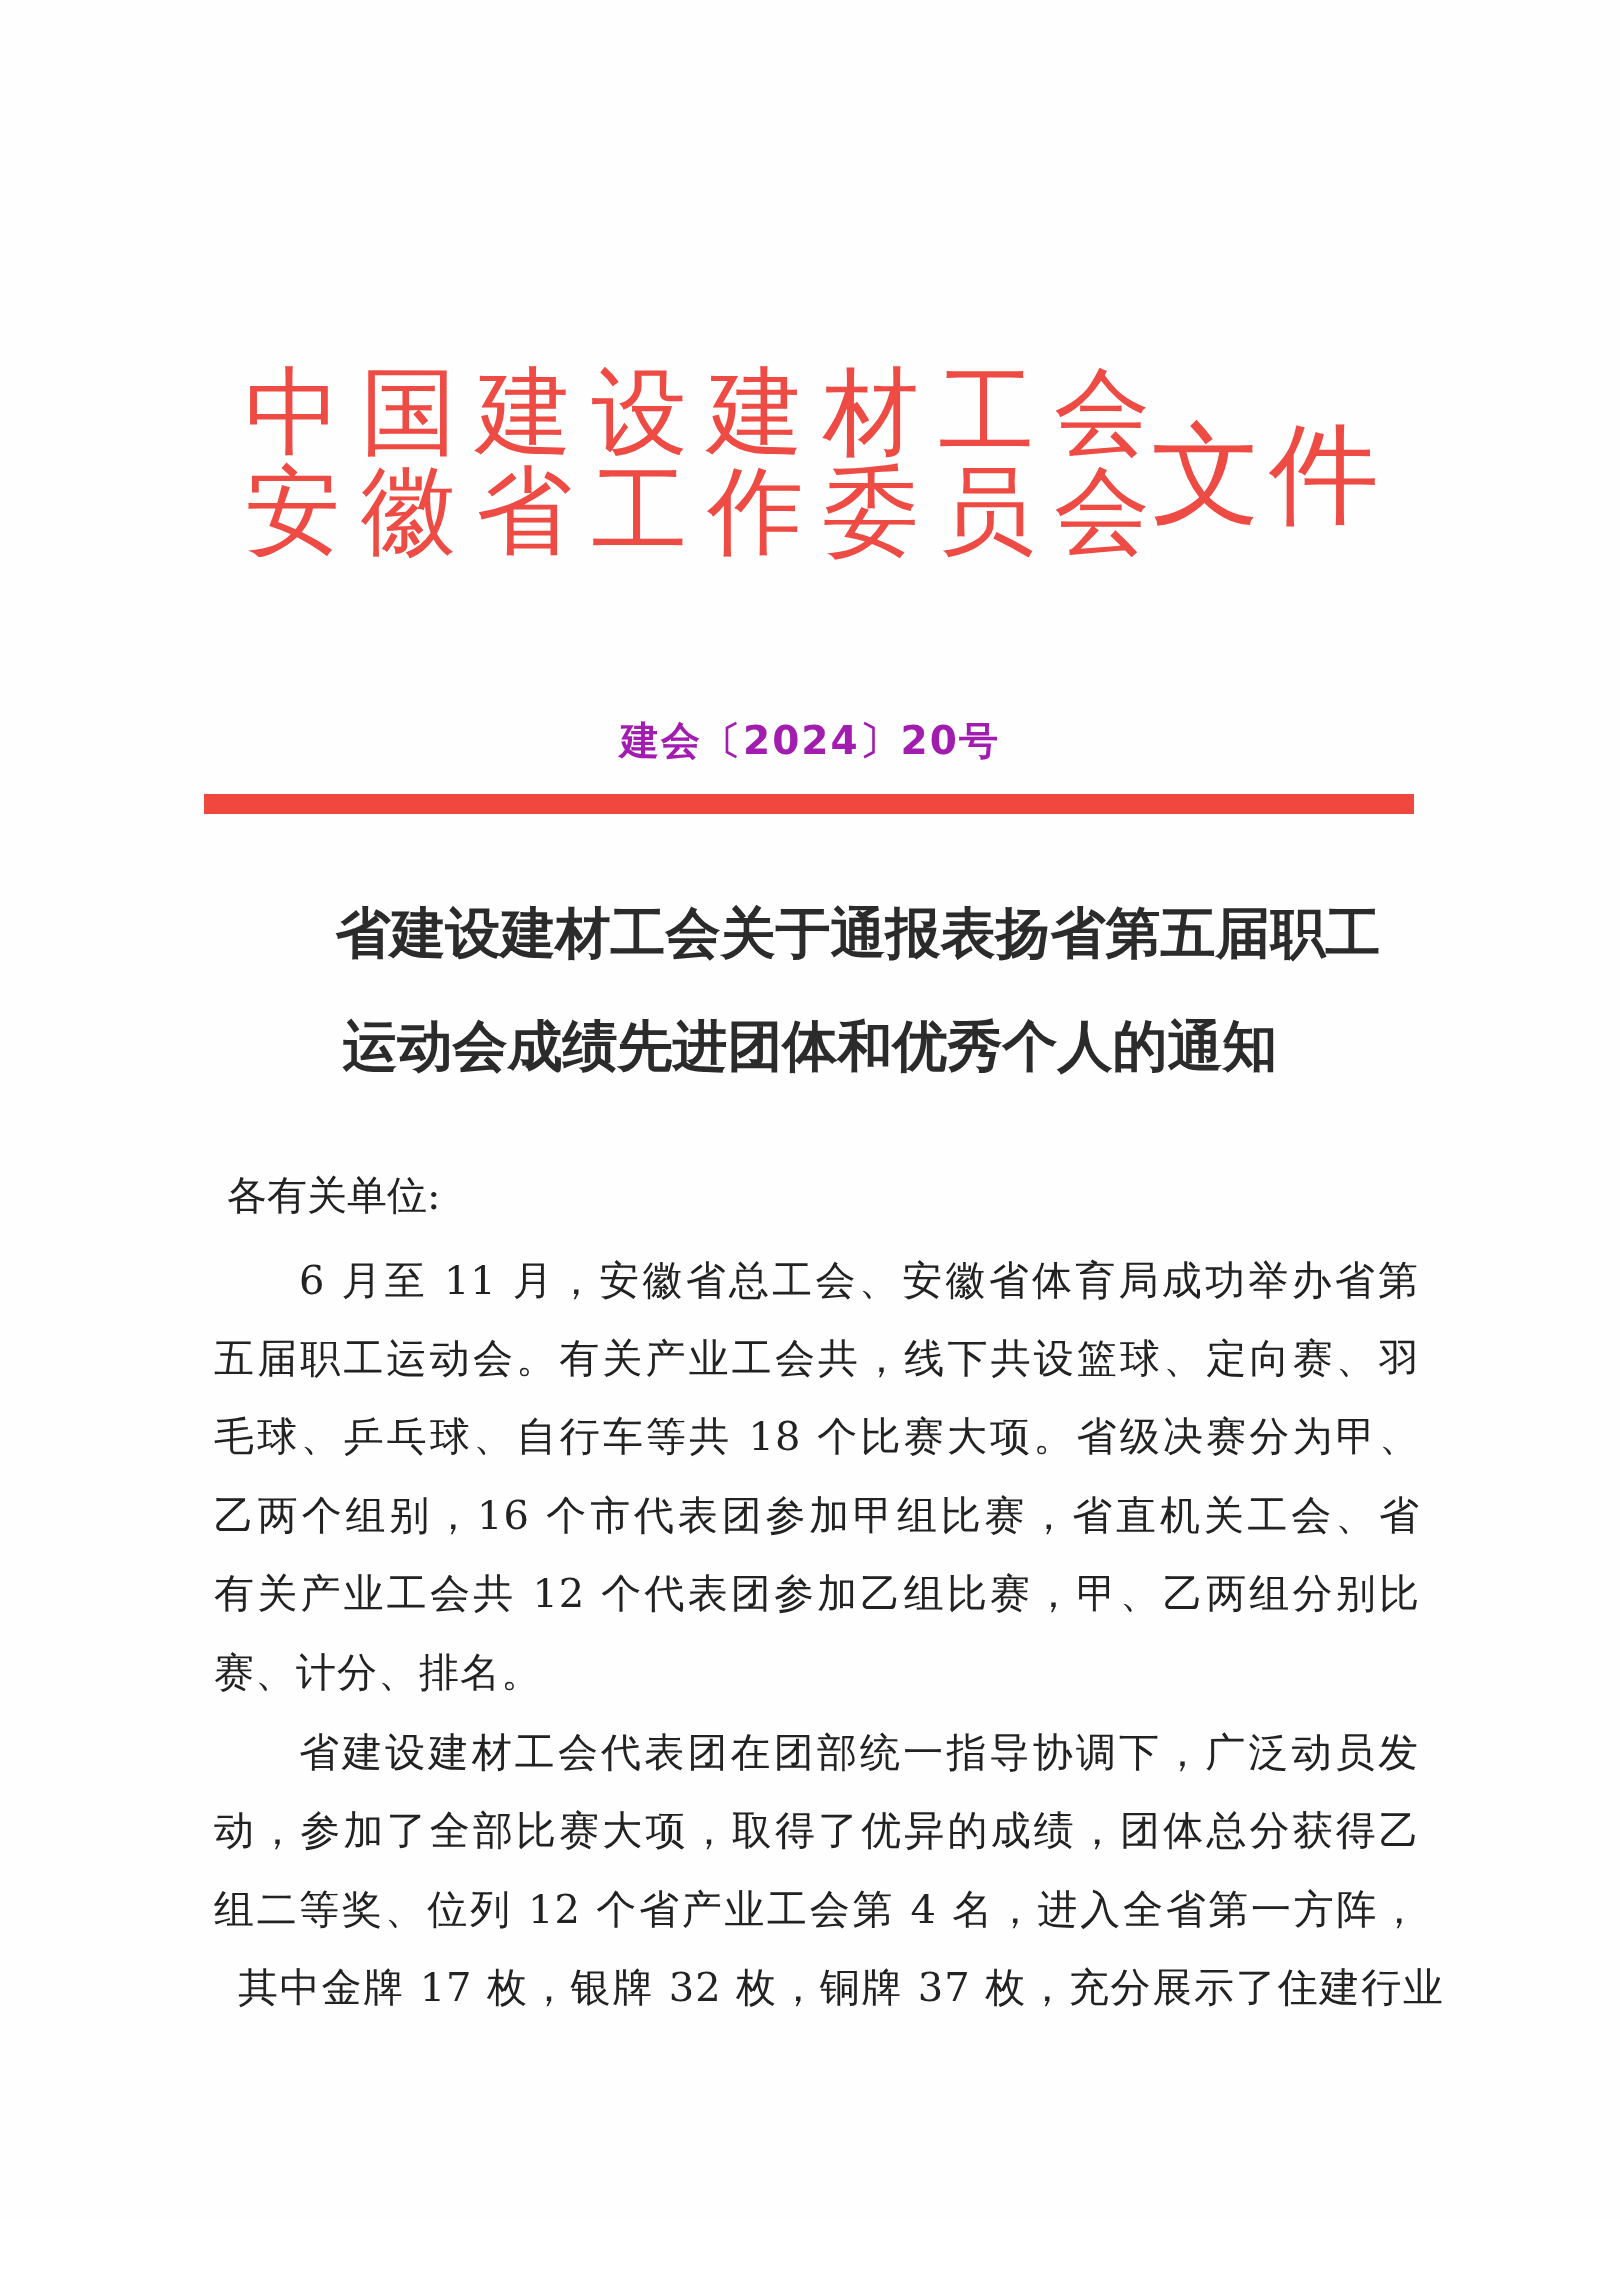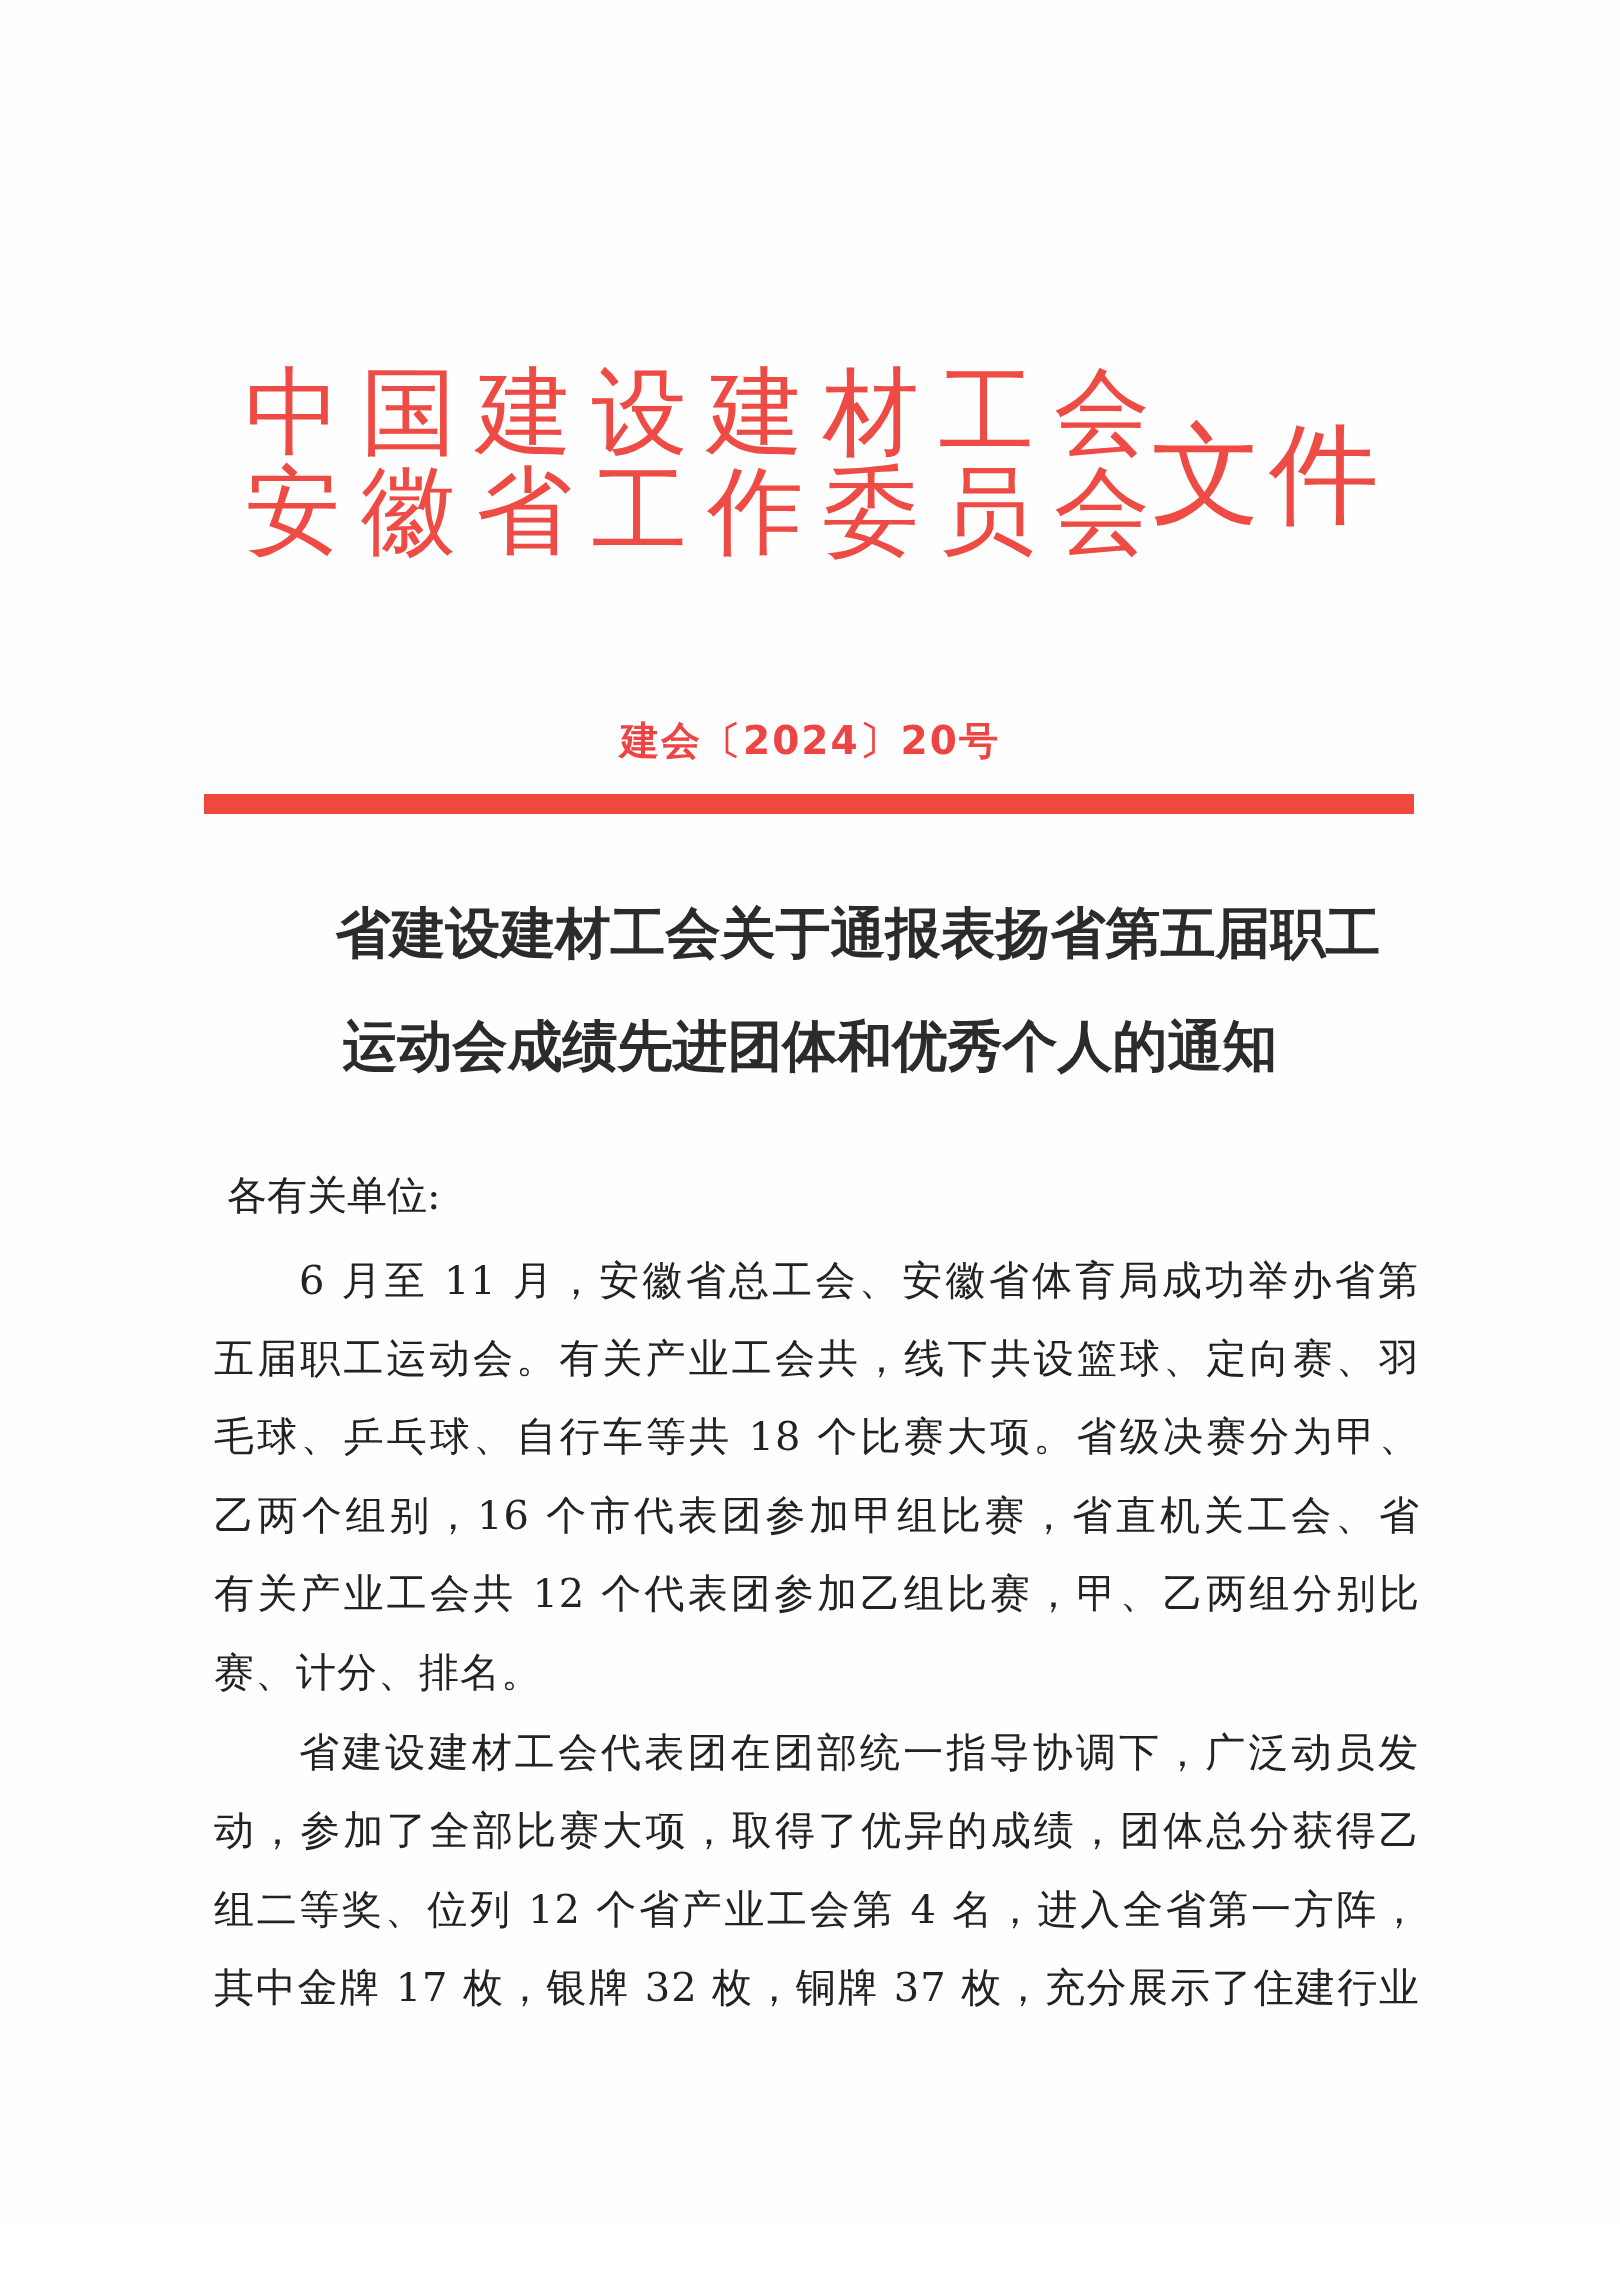--- a/index.html
+++ b/index.html
@@ -5,21 +5,21 @@
   html, body { margin: 0; padding: 0; background: #ffffff; }
   body { width: 1620px; height: 2292px; position: relative; overflow: hidden; font-family: "DejaVu Serif", serif; }
   .page { position: absolute; left: 0; top: 0; width: 1620px; height: 2220px; background: #fefefe; }
 
   .masthead { position: absolute; left: 235px; top: 358px; width: 1157px; height: 235px; }
   .mast-line { position: absolute; left: 9.8px; color: #ee4b44; font-family: "DejaVu Serif", serif; font-size: 96px; line-height: 108px; letter-spacing: 19.6px; white-space: nowrap; }
   .mast-line.l1 { top: 0; }
   .mast-line.l2 { top: 99px; }
   .mast-suffix { position: absolute; left: 916px; top: 57px; color: #ee4b44; font-family: "DejaVu Serif", serif; font-size: 110px; line-height: 118px; letter-spacing: 7.8px; white-space: nowrap; }
 
-  .docnum { position: absolute; left: 0; width: 1620px; top: 714px; text-align: center; font-family: "DejaVu Sans", sans-serif; font-weight: bold; font-size: 39px; color: #ef4444; letter-spacing: 2px; }
+  .docnum { position: absolute; left: 0; width: 1620px; top: 714px; text-align: center; font-family: "DejaVu Sans", sans-serif; font-weight: bold; font-size: 39px; color: #a21caf; letter-spacing: 2px; }
 
   .redline { position: absolute; left: 204px; top: 794px; width: 1210px; height: 19.6px; background: #f0483f; }
 
   .title { position: absolute; left: 0; width: 1620px; text-align: center; font-family: "DejaVu Sans", sans-serif; font-weight: bold; font-size: 55px; color: #2b2b2b; letter-spacing: 0px; white-space: nowrap; }
   .title.t1 { top: 897px; padding-left: 48px; }
   .title.t2 { top: 1010px; text-align: center; }
   .salutation { position: absolute; left: 227px; top: 1168px; font-family: "DejaVu Serif", serif; font-size: 40px; color: #222; }
   .line { position: absolute; left: 214px; width: 1206px; font-family: "DejaVu Serif", serif; font-size: 40px; color: #222; white-space: nowrap; text-align: justify; text-align-last: justify; letter-spacing: 1px; }
   .line.indent { left: 299px; width: 1120px; }
   .line.last { text-align-last: left; }
@@ -50,17 +50,17 @@
     <div class="line" style="top:1409px;">毛球、乒乓球、自行车等共 18 个比赛大项。省级决赛分为甲、</div>
     <div class="line" style="top:1488px;">乙两个组别，16 个市代表团参加甲组比赛，省直机关工会、省</div>
     <div class="line" style="top:1566px;">有关产业工会共 12 个代表团参加乙组比赛，甲、乙两组分别比</div>
     <div class="line last" style="top:1645px;">赛、计分、排名。</div>
   </div>
 
   <div>
     <div class="line indent" style="top:1725px;">省建设建材工会代表团在团部统一指导协调下，广泛动员发</div>
     <div class="line" style="top:1803px;">动，参加了全部比赛大项，取得了优异的成绩，团体总分获得乙</div>
     <div class="line" style="top:1882px;">组二等奖、位列 12 个省产业工会第 4 名，进入全省第一方阵，</div>
-    <div class="line" style="top:1960px;">其中金牌 17 枚，银牌 32 枚，铜牌 37 枚，充分展示了住建行业</div>
+    <div class="line" style="top:1960px;margin-left:24px;">其中金牌 17 枚，银牌 32 枚，铜牌 37 枚，充分展示了住建行业</div>
   </div>
 
 </div>
 
 
 </body></html>

